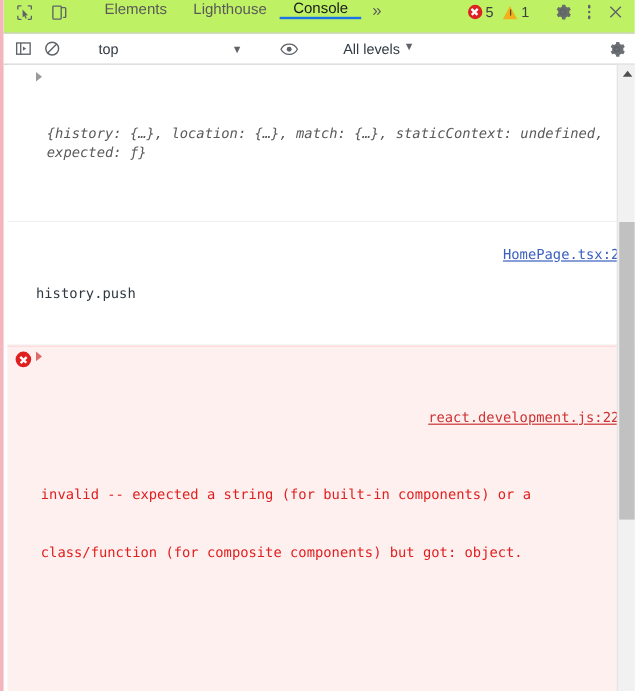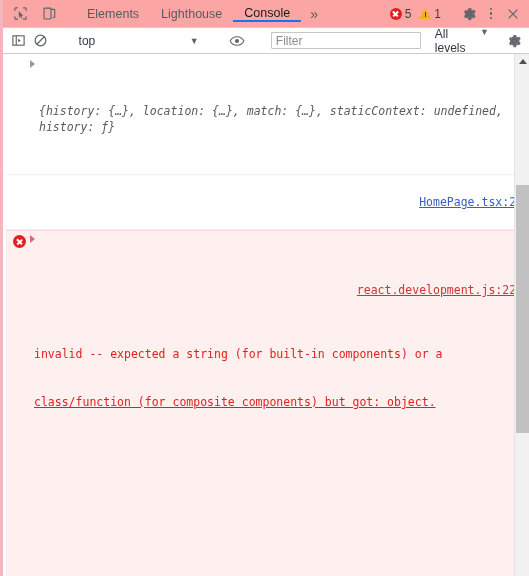--- a/index.html
+++ b/index.html
@@ -23,22 +23,22 @@
     overflow: hidden;
     background: #fff;
     border-left: 3px solid #f3b6bd;
     box-sizing: border-box;
   }
 
   
   .tabbar {
     height: 28px;
     display: flex;
-    align-items: center;
-    background: #fca5a5;
+    align-items: flex-start;
+    background: #bef264;
     border-bottom: 1px solid #cdcdcd;
     box-sizing: border-box;
     position: relative;
   }
   .tb-icons {
     display: flex;
     align-items: center;
     padding-left: 7px;
     gap: 9px;
   }
@@ -187,21 +187,21 @@
     position: absolute;
     top: 54px;
     left: 3px;
     right: 0;
     bottom: 0;
     overflow: hidden;
     background: #fff;
   }
   .msg {
     position: relative;
-    padding: 1px 0 7px 0;
+    padding: 1px 0 17px 0;
     border-bottom: 1px solid #f0f0f0;
     font-family: "DejaVu Sans Mono", "Liberation Mono", monospace;
     font-size: 11.5px;
     line-height: 16px;
     color: #303942;
     white-space: pre-wrap;
     box-sizing: border-box;
   }
   .msg.err {
     background: #fff0f0;
@@ -366,54 +366,54 @@
       <span class="caret">▼</span>
     </div>
     <div class="vdiv"></div>
     <div class="iconbtn" title="Create live expression">
       <svg width="16" height="16" viewBox="0 0 18 16">
         <path d="M9 3.2C5.2 3.2 2.3 6 1.3 8c1 2 3.9 4.8 7.7 4.8s6.7-2.8 7.7-4.8c-1-2-3.9-4.8-7.7-4.8z" stroke="#5f6368" stroke-width="1.2" fill="none"></path>
         <circle cx="9" cy="8" r="2.3" fill="#5f6368"></circle>
       </svg>
     </div>
     <div class="vdiv"></div>
-    <input class="filter-input" type="text" value="" placeholder="Filter" style="">
     <div class="levels">
       <span>All levels</span>
       <span class="caret">▼</span>
     </div>
     <div class="ctrl-right">
       <div class="vdiv" style="margin:5px 2px;"></div>
       <div class="iconbtn" title="Console settings">
         <svg width="16" height="16" viewBox="0 0 16 16">
           <path fill="#5f6368" d="M8 5.3a2.7 2.7 0 1 0 0 5.4 2.7 2.7 0 0 0 0-5.4zm0 4.1a1.4 1.4 0 1 1 0-2.8 1.4 1.4 0 0 1 0 2.8z"></path>
           <path fill="#5f6368" opacity="0.92" d="M13.5 8c0-.3 0-.6-.1-.9l1.3-1-1.3-2.3-1.6.5c-.4-.3-.9-.6-1.4-.8L10.1 2H7.5l-.3 1.6c-.5.2-1 .4-1.4.8l-1.6-.5-1.3 2.3 1.3 1c0 .3-.1.6-.1.9s0 .6.1.9l-1.3 1 1.3 2.3 1.6-.5c.4.3.9.6 1.4.8l.3 1.6h2.6l.3-1.6c.5-.2 1-.4 1.4-.8l1.6.5 1.3-2.3-1.3-1c.1-.3.1-.6.1-.9z"></path>
         </svg>
       </div>
     </div>
   </div>
 
   <div class="console">
 
     <div class="msg plain expand">
       <span class="tri" style="top:6px;"></span>
-      <div class="body objline"><span class="indent1">{history: {…}, location: {…}, match: {…}, staticContext: undefined,</span><span class="indent1">history: ƒ}</span></div>
+      <div class="body objline"><span class="indent1">{history: {…}, location: {…}, match: {…}, staticContext: undefined,</span><span class="indent1">expected: ƒ}</span></div>
     </div>
 
     <div class="msg plain" style="padding:3px 0;">
       <span class="srclink blue">HomePage.tsx:27</span>
+      <div class="body" style="padding-left:24px;">history.push</div>
     </div>
 
     <div class="msg err expand" style="padding-top:3px;">
       <span class="gutter-icon"><span class="err-dot"></span></span>
       <span class="tri"></span>
       <span class="srclink">react.development.js:220</span>
       <div class="body">
         <span class="indent1" style="margin-left:-5px;display:block;">invalid -- expected a string (for built-in components) or a</span>
-        <span class="indent1" style="margin-left:-5px;display:block;text-decoration:underline;">class/function (for composite components) but got: object.</span>
+        <span class="indent1" style="margin-left:-5px;display:block;">class/function (for composite components) but got: object.</span>
         <span class="indent1" style="margin-left:-5px;display:block;">&nbsp;</span>
         
         
         
         
         
         
         
         
         

